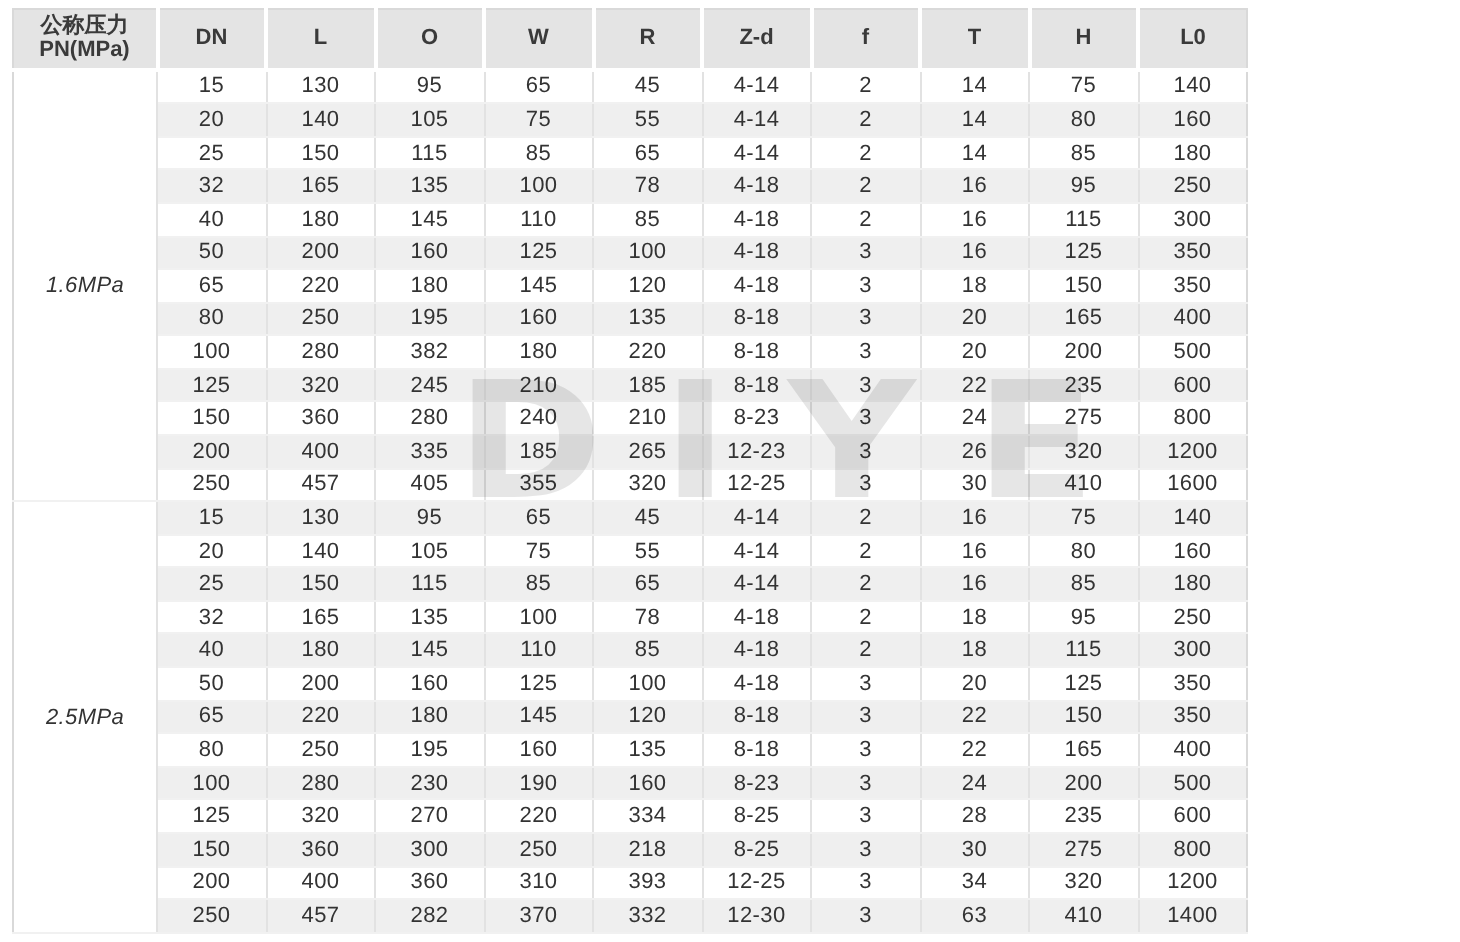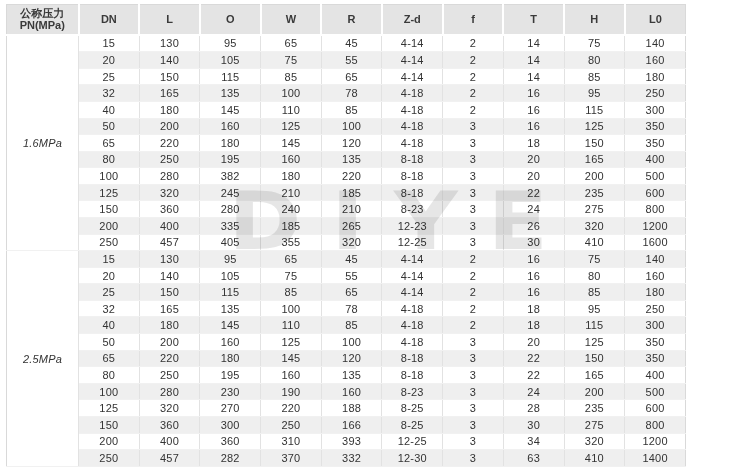--- a/index.html
+++ b/index.html
@@ -10,21 +10,21 @@
     width: 730px;
     height: 471px;
     background: #ffffff;
     overflow: hidden;
   }
 
   table.spec-table {
     position: absolute;
     left: 6px;
     top: 4px;
-    width: 680px;
+    width: 618px;
     height: 463px;
     border-collapse: collapse;
     table-layout: fixed;
     border: 1px solid var(--border-outer, #d9d9d9);
     font-size: 11px;
     color: var(--text-color, #333333);
   }
 
   col.pressure-col { width: 72px; }
 
@@ -392,33 +392,33 @@
           <td>3</td>
           <td>24</td>
           <td>200</td>
           <td>500</td>
         </tr>
         <tr class="row-white">
           <td>125</td>
           <td>320</td>
           <td>270</td>
           <td>220</td>
-          <td>188</td>
+          <td>334</td>
           <td>8-25</td>
           <td>3</td>
           <td>28</td>
           <td>235</td>
           <td>600</td>
         </tr>
         <tr class="row-gray">
           <td>150</td>
           <td>360</td>
           <td>300</td>
           <td>250</td>
-          <td>166</td>
+          <td>218</td>
           <td>8-25</td>
           <td>3</td>
           <td>30</td>
           <td>275</td>
           <td>800</td>
         </tr>
         <tr class="row-white">
           <td>200</td>
           <td>400</td>
           <td>360</td>

